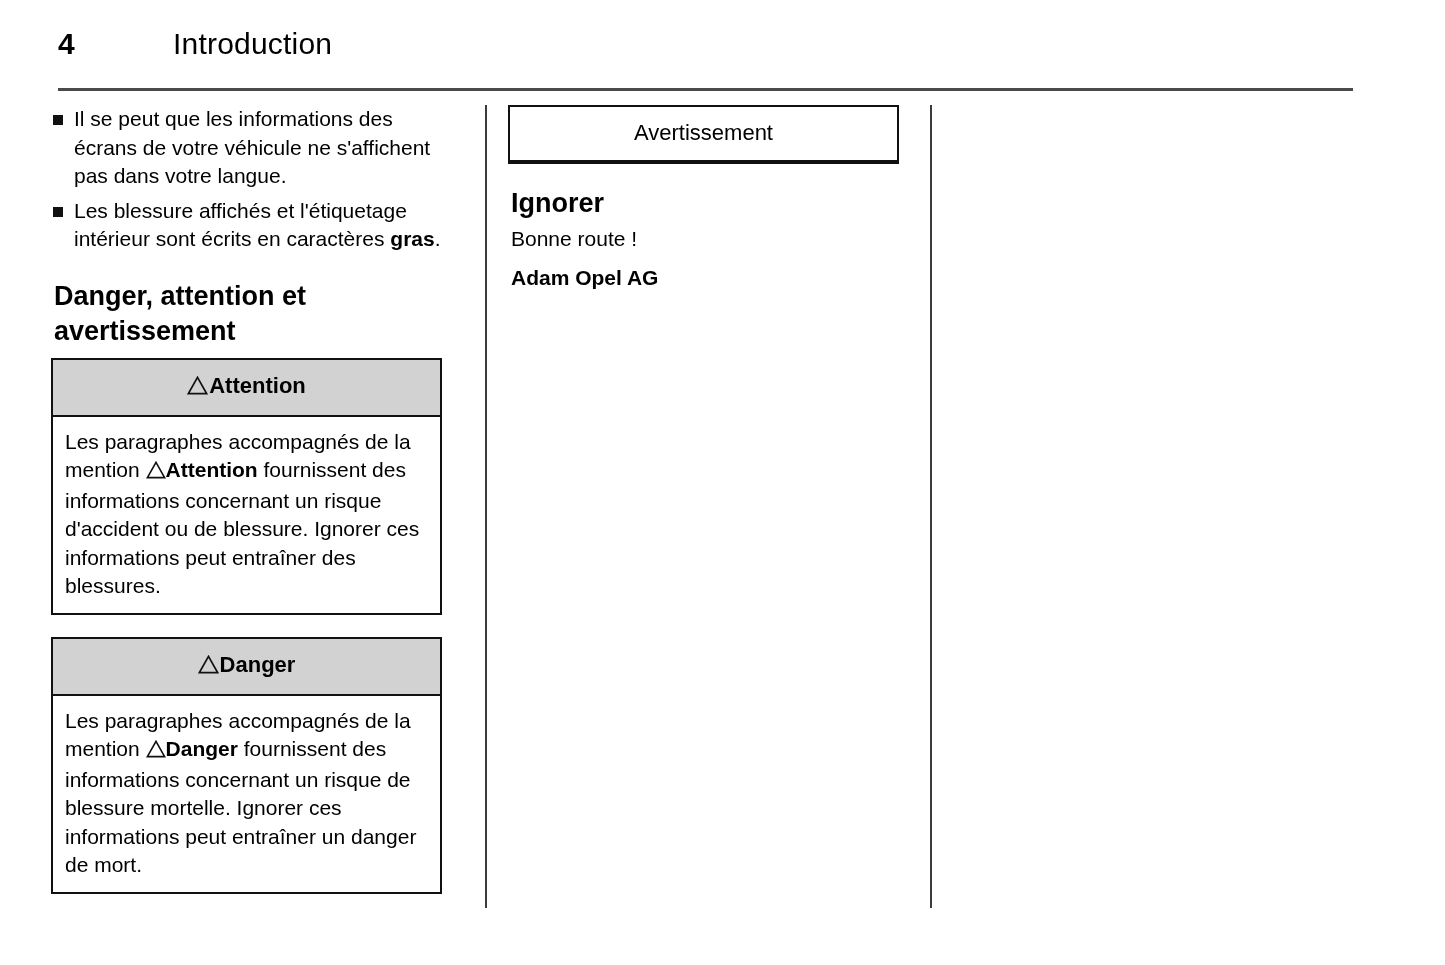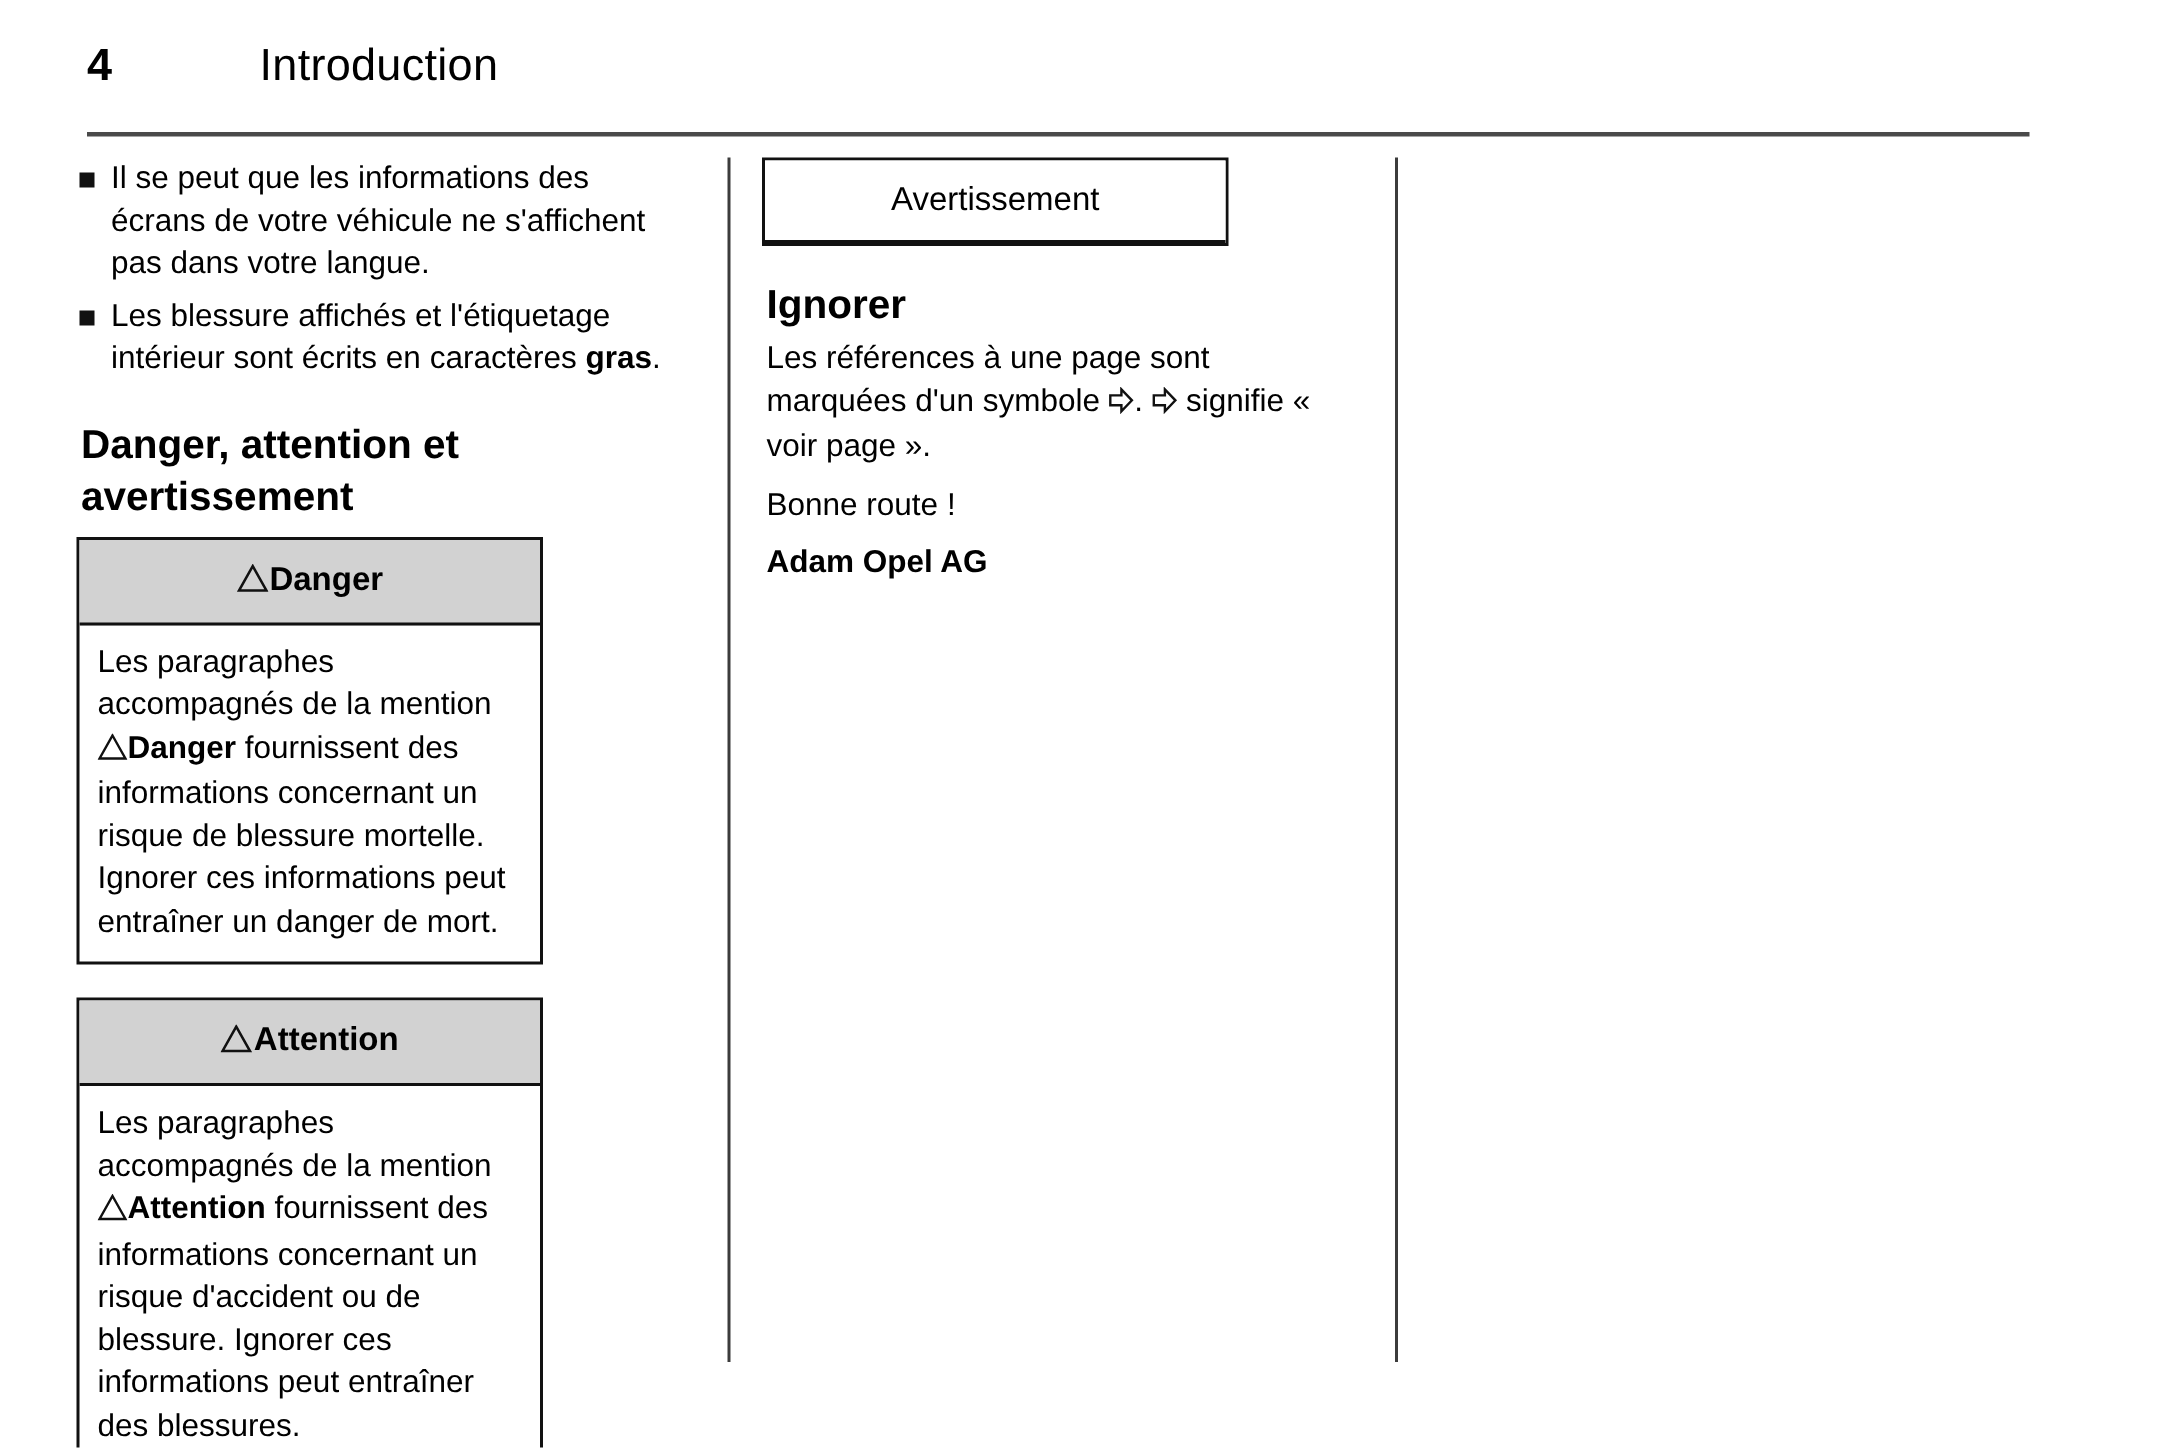--- a/index.html
+++ b/index.html
@@ -101,21 +101,21 @@
     font-size: 27px;
     font-weight: bold;
     line-height: 35px;
     margin: 25px 0 9px 3px;
     max-width: 330px;
   }
   .section-heading.tight { margin-top: 22px; margin-bottom: 4px; }
 
   
   .notice {
-    width: 311px;
+    width: 391px;
     border: 2px solid #111111;
     box-sizing: border-box;
     margin-bottom: 22px;
     background: #ffffff;
   }
   .notice-header {
     border-bottom: 2px solid #111111;
     text-align: center;
     font-size: 22px;
     line-height: 28px;
@@ -179,60 +179,53 @@
   </ul>
 
   <h2 class="section-heading">Danger, attention et avertissement</h2>
 
   <div class="notice">
     <div class="notice-header shaded">
       <span class="tri">
         <svg width="21" height="19" viewBox="0 0 21 19" aria-hidden="true">
           <path d="M10.5 1.4 L19.6 17.6 L1.4 17.6 Z" fill="none" stroke="#111111" stroke-width="1.7" stroke-linejoin="miter"></path>
         </svg>
-      </span><span class="bold">Danger</span>
+      </span><span class="bold">Attention</span>
     </div>
     <div class="notice-body">
       <span>Les paragraphes accompagnés de la mention </span><span class="tri-inline"><svg width="20" height="18" viewBox="0 0 21 19" aria-hidden="true">
             <path d="M10.5 1.4 L19.6 17.6 L1.4 17.6 Z" fill="none" stroke="#111111" stroke-width="1.7" stroke-linejoin="miter"></path>
-          </svg></span><b>Danger</b><span> fournissent des informations concernant un risque de blessure mortelle. Ignorer ces informations peut entraîner un danger de mort.</span>
+          </svg></span><b>Attention</b><span> fournissent des informations concernant un risque d'accident ou de blessure. Ignorer ces informations peut entraîner des blessures.</span>
     </div>
   </div>
 
   <div class="notice">
     <div class="notice-header shaded">
       <span class="tri">
         <svg width="21" height="19" viewBox="0 0 21 19" aria-hidden="true">
           <path d="M10.5 1.4 L19.6 17.6 L1.4 17.6 Z" fill="none" stroke="#111111" stroke-width="1.7" stroke-linejoin="miter"></path>
         </svg>
-      </span><span class="bold">Attention</span>
+      </span><span class="bold">Danger</span>
     </div>
     <div class="notice-body">
       <span>Les paragraphes accompagnés de la mention </span><span class="tri-inline"><svg width="20" height="18" viewBox="0 0 21 19" aria-hidden="true">
             <path d="M10.5 1.4 L19.6 17.6 L1.4 17.6 Z" fill="none" stroke="#111111" stroke-width="1.7" stroke-linejoin="miter"></path>
-          </svg></span><b>Attention</b><span> fournissent des informations concernant un risque d'accident ou de blessure. Ignorer ces informations peut entraîner des blessures.</span>
+          </svg></span><b>Danger</b><span> fournissent des informations concernant un risque de blessure mortelle. Ignorer ces informations peut entraîner un danger de mort.</span>
     </div>
   </div>
 
 </div>
 
 <div class="column right">
 
   <div class="notice">
     <div class="notice-header plain">
       <span>Avertissement</span>
     </div>
   </div>
 
   <h2 class="section-heading tight">Ignorer</h2>
 
-  <p class="para">
-    <span>Les références à une page sont marquées d'un symbole </span><span class="arrow-glyph"><svg width="17" height="18" viewBox="0 0 17 18" aria-hidden="true">
-          <path d="M1.2 5.6 L8.6 5.6 L8.6 1.6 L15.6 8.9 L8.6 16.2 L8.6 12.2 L1.2 12.2 Z" fill="none" stroke="#111111" stroke-width="1.6" stroke-linejoin="miter"></path>
-        </svg></span><span>. </span><span class="arrow-glyph"><svg width="17" height="18" viewBox="0 0 17 18" aria-hidden="true">
-          <path d="M1.2 5.6 L8.6 5.6 L8.6 1.6 L15.6 8.9 L8.6 16.2 L8.6 12.2 L1.2 12.2 Z" fill="none" stroke="#111111" stroke-width="1.6" stroke-linejoin="miter"></path>
-        </svg></span><span> signifie « voir page ».</span>
-  </p>
 
   <p class="para">Bonne route !</p>
   <p class="para last bold">Adam Opel AG</p>
 
 </div>
 
 </body></html>

